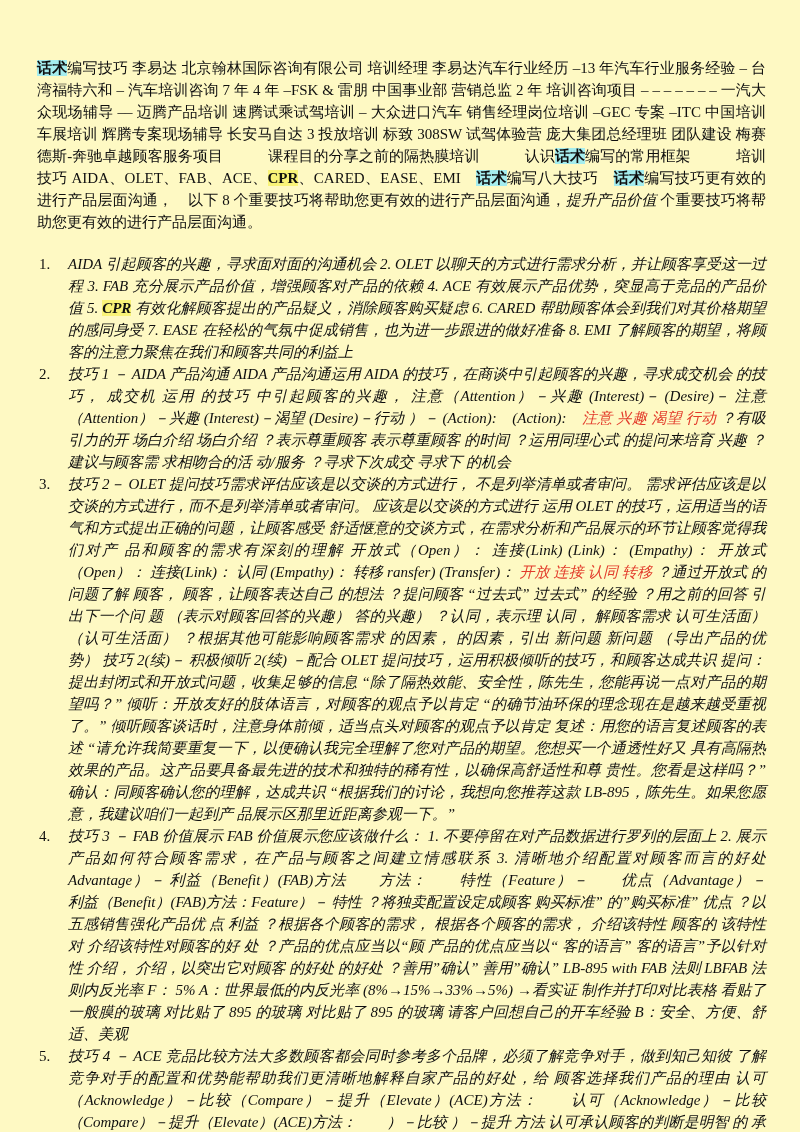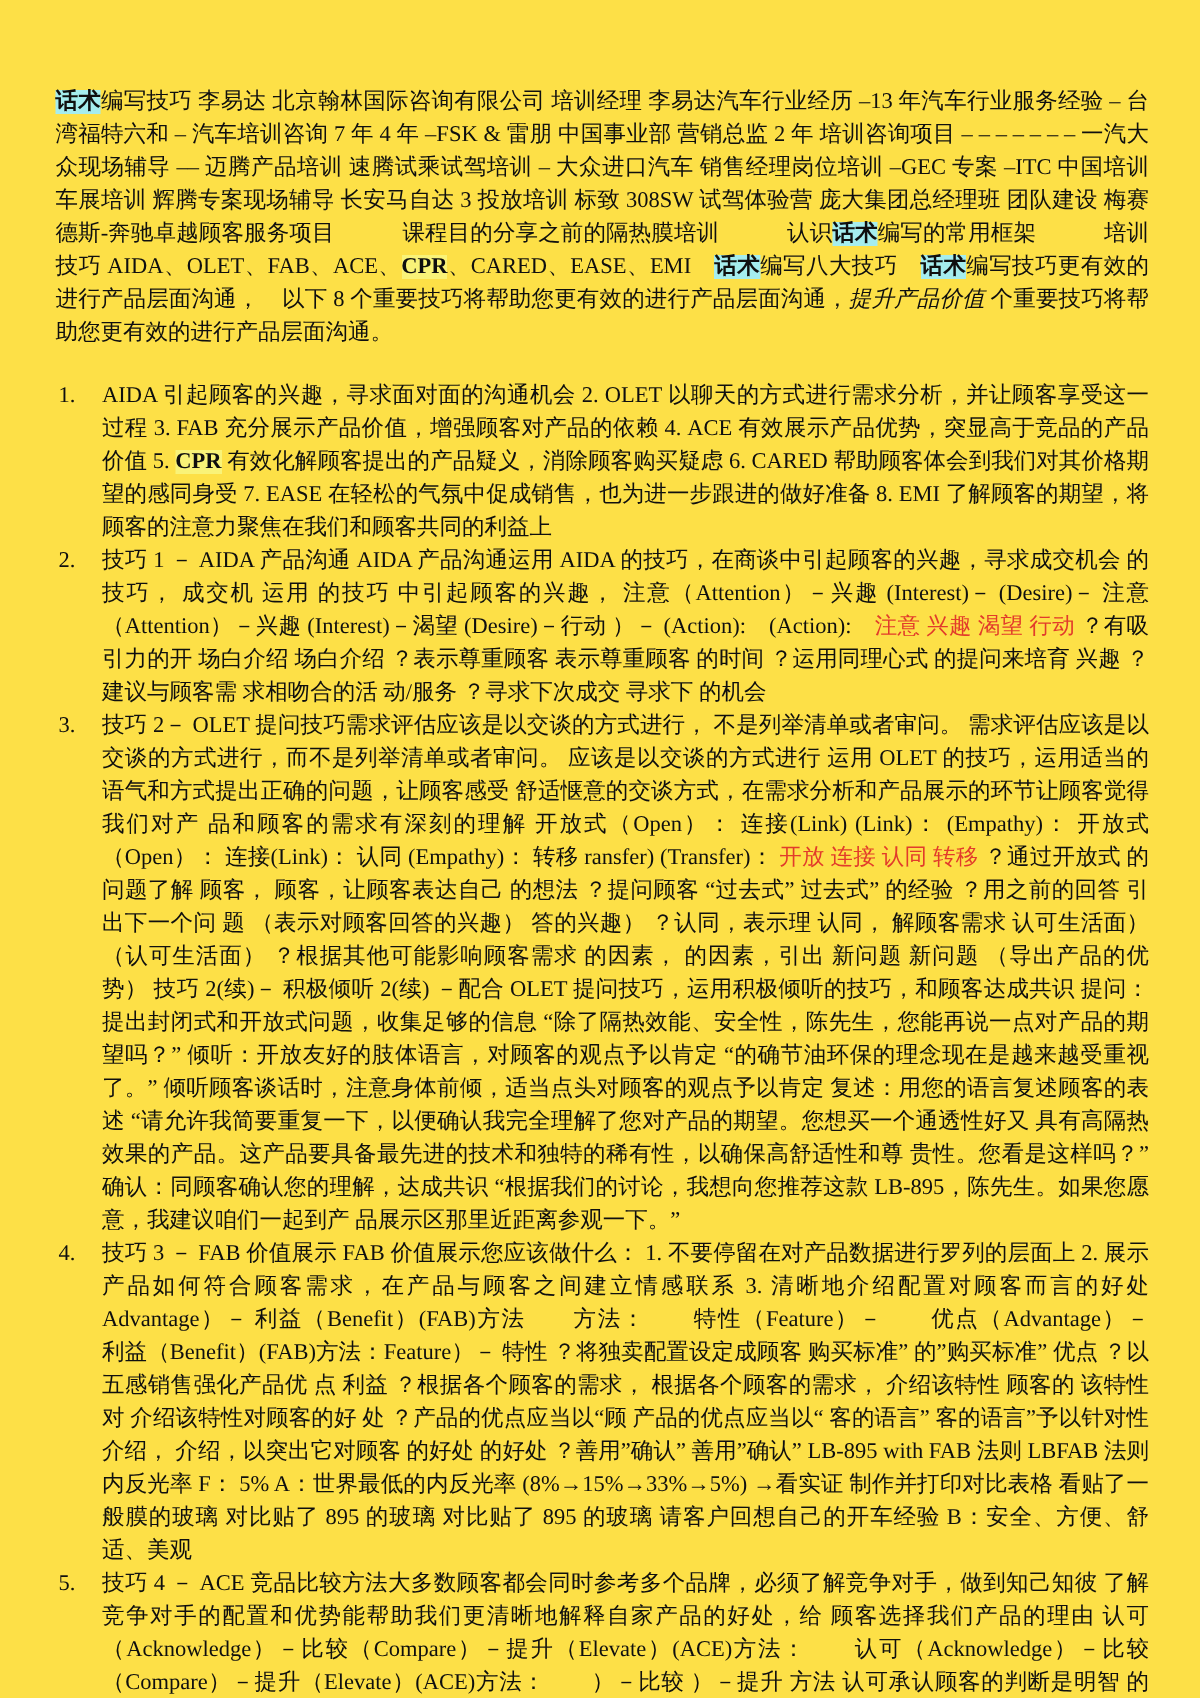--- a/index.html
+++ b/index.html
@@ -8,21 +8,21 @@
     height: 1132px;
     background: #ffffff;
     overflow: hidden;
     font-family: "Liberation Serif", "DejaVu Serif", serif;
   }
   .page {
     box-sizing: border-box;
     width: 800px;
     height: 1132px;
     padding: 57px 34px 0 37px;
-    background: #fde047;
+    background: #fef9c3;
     color: #0f0f0f;
   }
   .para, .item-text {
     font-size: 15px;
     line-height: 22px;
     text-align: justify;
     color: #0f0f0f;
   }
   .para { margin: 0 0 20px 0; }
   .list { margin: 0; padding: 0; }
@@ -31,21 +31,21 @@
     padding-left: 31px;
     margin: 0;
   }
   .num {
     position: absolute;
     left: 2px;
     top: 0;
     font-size: 15px;
     line-height: 22px;
   }
-  .item-text { display: block; }
+  .item-text { display: block; font-style: italic; }
   
   .hc { background: #a5edee; font-weight: bold; }
   .hy { background: #f9f378; font-weight: bold; }
   .r  { color: #e23b2b; }
   .i  { font-style: italic; }
 </style>
 </head>
 <body>
 
 <div class="page">

